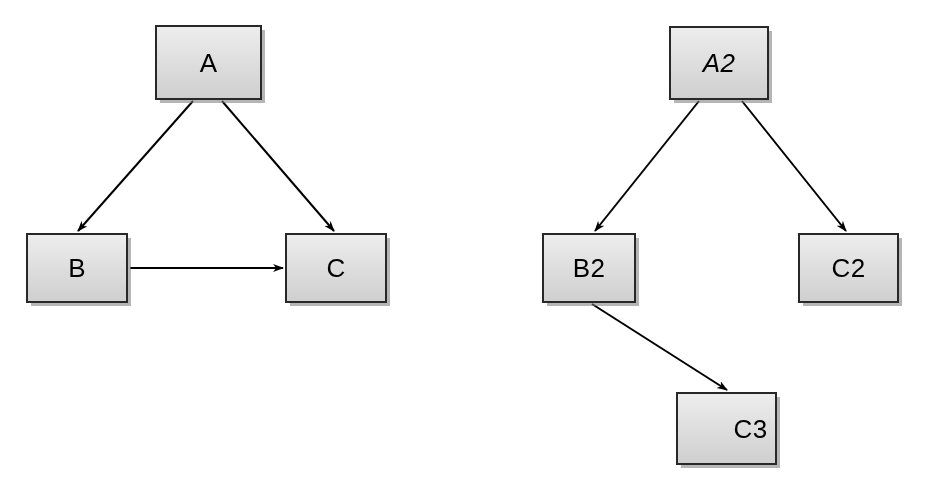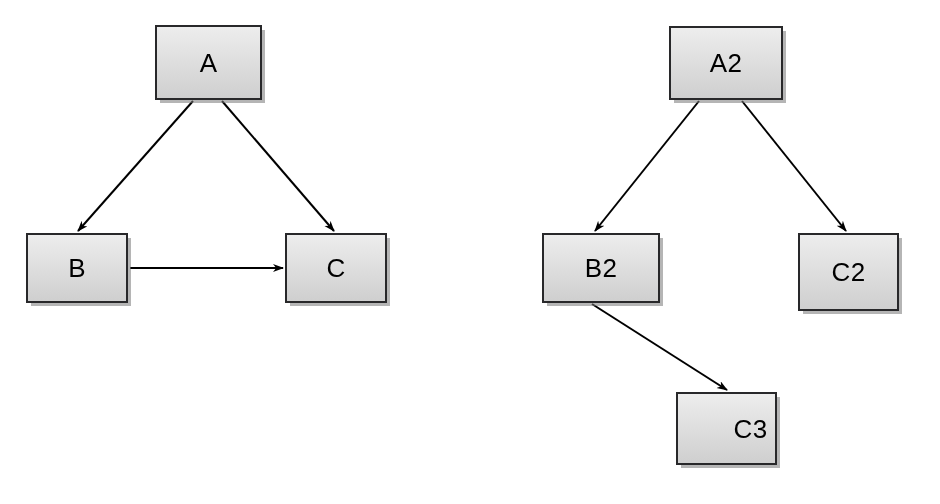--- a/index.html
+++ b/index.html
@@ -70,27 +70,27 @@
   <div id="nodes-group">
       <div class="node" style="left: 155px; top: 25px; width: 107px; height: 75px; border-color: rgb(40, 40, 42); background: linear-gradient(rgb(237, 237, 237) 0%, rgb(207, 207, 207) 100%);">
         <span class="node-label" style="color: rgb(0, 0, 0);">A</span>
       </div>
       <div class="node" style="left: 26px; top: 233px; width: 102px; height: 70px; border-color: rgb(40, 40, 42); background: linear-gradient(rgb(237, 237, 237) 0%, rgb(207, 207, 207) 100%);">
         <span class="node-label" style="color: rgb(0, 0, 0);">B</span>
       </div>
       <div class="node" style="left: 285px; top: 233px; width: 102px; height: 70px; border-color: rgb(40, 40, 42); background: linear-gradient(rgb(237, 237, 237) 0%, rgb(207, 207, 207) 100%);">
         <span class="node-label" style="color: rgb(0, 0, 0);">C</span>
       </div>
-      <div class="node" style="left: 669px; top: 26px; width: 114px; height: 74px; border-color: rgb(40, 40, 42); background: linear-gradient(rgb(237, 237, 237) 0%, rgb(207, 207, 207) 100%);">
+      <div class="node" style="left: 669px; top: 26px; width: 100px; height: 74px; border-color: rgb(40, 40, 42); background: linear-gradient(rgb(237, 237, 237) 0%, rgb(207, 207, 207) 100%); font-style: italic;">
         <span class="node-label" style="color: rgb(0, 0, 0);">A2</span>
       </div>
-      <div class="node" style="left: 542px; top: 233px; width: 118px; height: 70px; border-color: rgb(40, 40, 42); background: linear-gradient(rgb(237, 237, 237) 0%, rgb(207, 207, 207) 100%);">
+      <div class="node" style="left: 542px; top: 233px; width: 94px; height: 70px; border-color: rgb(40, 40, 42); background: linear-gradient(rgb(237, 237, 237) 0%, rgb(207, 207, 207) 100%);">
         <span class="node-label" style="color: rgb(0, 0, 0);">B2</span>
       </div>
-      <div class="node" style="left: 798px; top: 233px; width: 101px; height: 78px; border-color: rgb(40, 40, 42); background: linear-gradient(rgb(237, 237, 237) 0%, rgb(207, 207, 207) 100%);">
+      <div class="node" style="left: 798px; top: 233px; width: 101px; height: 70px; border-color: rgb(40, 40, 42); background: linear-gradient(rgb(237, 237, 237) 0%, rgb(207, 207, 207) 100%);">
         <span class="node-label" style="color: rgb(0, 0, 0);">C2</span>
       </div>
       <div class="node" style="left: 676px; top: 392px; width: 101px; height: 73px; border-color: rgb(40, 40, 42); background: linear-gradient(rgb(237, 237, 237) 0%, rgb(207, 207, 207) 100%);">
         <span class="node-label" style="color: rgb(0, 0, 0); margin-left: 48px;">C3</span>
       </div>
     </div>
 
 </div>
 
 </body></html>

